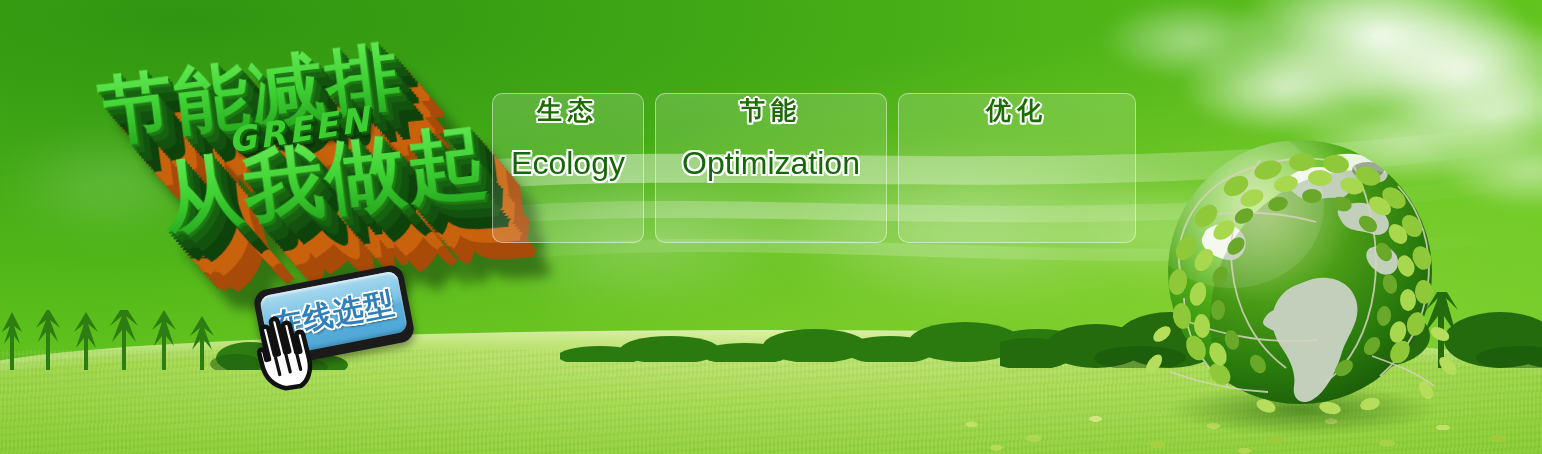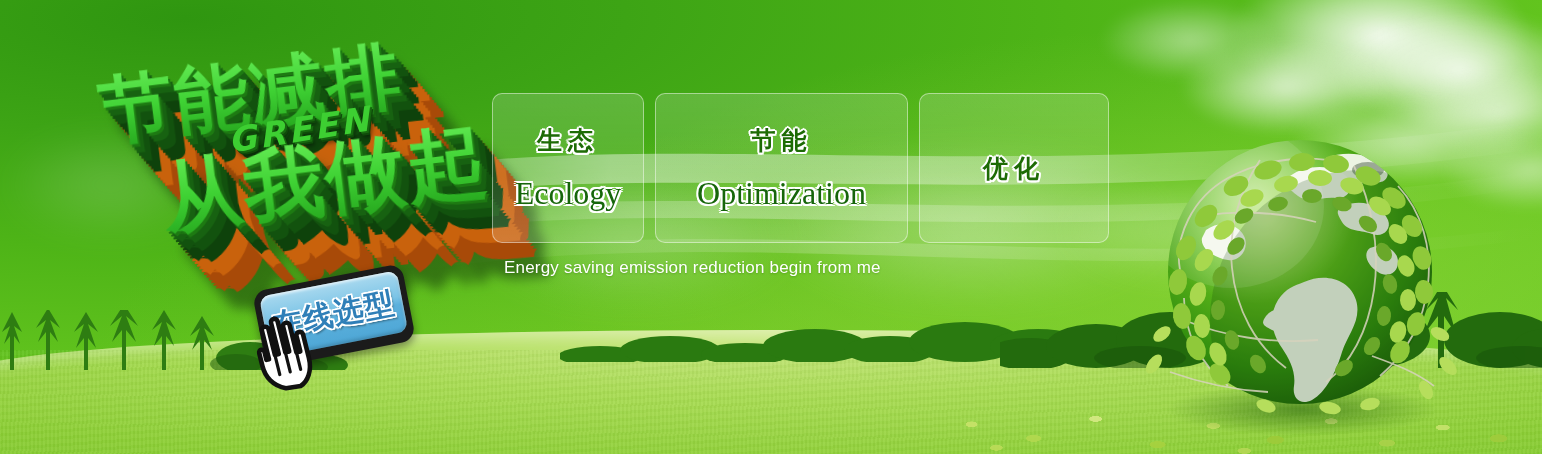--- a/index.html
+++ b/index.html
@@ -165,36 +165,36 @@
   .cards {
     position: absolute; left: 492px; top: 93px;
     display: flex; gap: 11px;
   }
   .card {
     height: 150px;
     border-radius: 10px;
     border: 1px solid rgba(255,255,255,.45);
     background: linear-gradient(180deg, rgba(255,255,255,.17) 0%, rgba(255,255,255,.09) 55%, rgba(255,255,255,.17) 100%);
     display: flex; flex-direction: column;
-    align-items: center; justify-content: center;
+    align-items: center; justify-content: flex-start;
     gap: 18px;
     padding: 0 18px;
   }
   .card-cn {
     font-family: "DejaVu Sans", sans-serif;
     font-size: 25px; font-weight: bold;
     letter-spacing: 6px;
     color: #1d6b05;
     text-shadow:
       -1.5px -1.5px 0 #fff, 1.5px -1.5px 0 #fff, -1.5px 1.5px 0 #fff, 1.5px 1.5px 0 #fff,
       0 -2px 0 #fff, 0 2px 0 #fff, -2px 0 0 #fff, 2px 0 0 #fff;
     white-space: nowrap;
   }
   .card-en {
-    font-family: Liberation Serif, serif;
+    font-family: Liberation Sans, sans-serif;
     font-size: 32px; font-weight: normal;
     color: #16660a;
     text-shadow:
       -1.6px -1.6px 0 #fff, 1.6px -1.6px 0 #fff, -1.6px 1.6px 0 #fff, 1.6px 1.6px 0 #fff,
       0 -2px 0 #fff, 0 2px 0 #fff, -2px 0 0 #fff, 2px 0 0 #fff;
     white-space: nowrap;
   }
 
   .tagline {
     position: absolute; left: 504px; top: 258px;
@@ -325,30 +325,29 @@
                C48,48 43,55 37,57 Z" fill="#ffffff" stroke="#111111" stroke-width="3.4" stroke-linejoin="round"></path>
       <path d="M24,31 L24,45 M32,31 L32,45 M40,33 L40,45" stroke="#111111" stroke-width="2.4" fill="none" stroke-linecap="round"></path>
     </g>
   </svg>
 
   <div class="cards">
     <div class="card" style="width:152px;">
       <div class="card-cn">生态</div>
       <div class="card-en">Ecology</div>
     </div>
-    <div class="card" style="width:253px;">
+    <div class="card" style="width:232px;">
       <div class="card-cn">节能</div>
       <div class="card-en">Optimization</div>
     </div>
-    <div class="card" style="width:190px;">
+    <div class="card" style="width:238px;">
       <div class="card-cn">优化</div>
     </div>
   </div>
 
-  <div class="tagline">Energy saving emission reduction begin from me</div>
 
   <div class="globe-wrap">
     <svg viewBox="0 0 320 320" width="320" height="320">
       <defs>
         <radialGradient id="gsphere" cx="38%" cy="30%" r="78%">
           <stop offset="0" stop-color="#9bdc3a"></stop>
           <stop offset=".34" stop-color="#62bd1c"></stop>
           <stop offset=".72" stop-color="#318d0e"></stop>
           <stop offset="1" stop-color="#1b5c08"></stop>
         </radialGradient>

